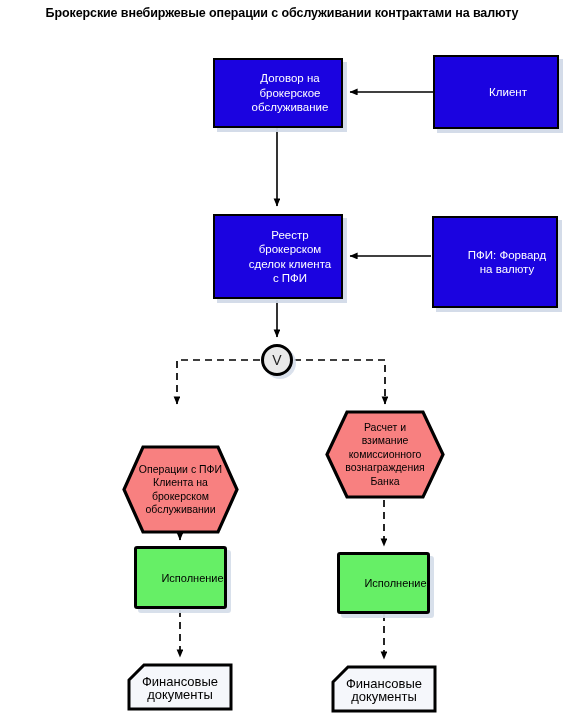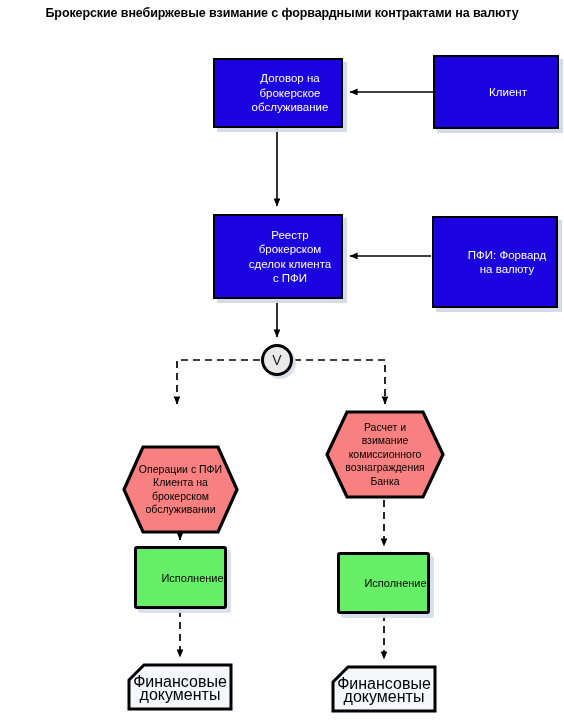--- a/index.html
+++ b/index.html
@@ -105,21 +105,21 @@
   .docwrap .doctext {
     position: absolute;
     left: 0;
     top: 0;
     width: 100%;
     height: 100%;
     display: flex;
     align-items: center;
     justify-content: center;
     text-align: center;
-    font-size: 16px;
+    font-size: 13px;
     line-height: 13.5px;
     color: #000000;
     white-space: pre-line;
     padding-top: 2px;
     box-sizing: border-box;
   }
   
   .gateway {
     position: absolute;
     width: 32px;
@@ -142,21 +142,21 @@
     width: 564px;
     height: 722px;
     pointer-events: none;
   }
 </style>
 </head>
 <body>
 
 <div id="canvas">
 
-  <div class="title">Брокерские внебиржевые взимание с форвардными контрактами на валюту</div>
+  <div class="title">Брокерские внебиржевые операции с обслуживании контрактами на валюту</div>
 
   <svg class="links" viewBox="0 0 564 722">
     <defs>
       <marker id="arrowSolid" markerWidth="9" markerHeight="9" refX="7.6" refY="3.4" orient="auto" markerUnits="userSpaceOnUse">
         <path d="M0,0 L8,3.4 L0,6.8 z" fill="#000000"></path>
       </marker>
     </defs>
 
     <line x1="433" y1="92" x2="350" y2="92" stroke="#000000" stroke-width="1.6" marker-end="url(#arrowSolid)"></line>
 

